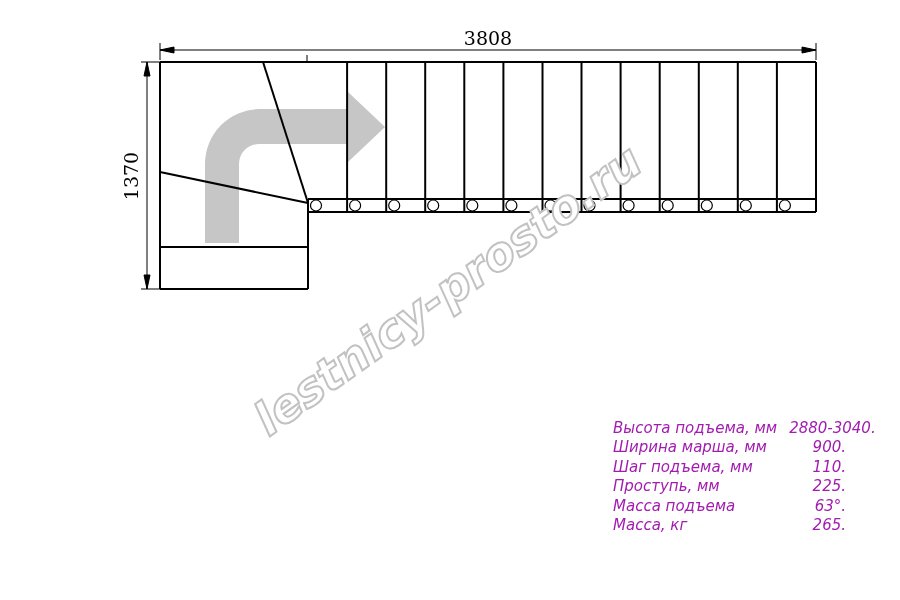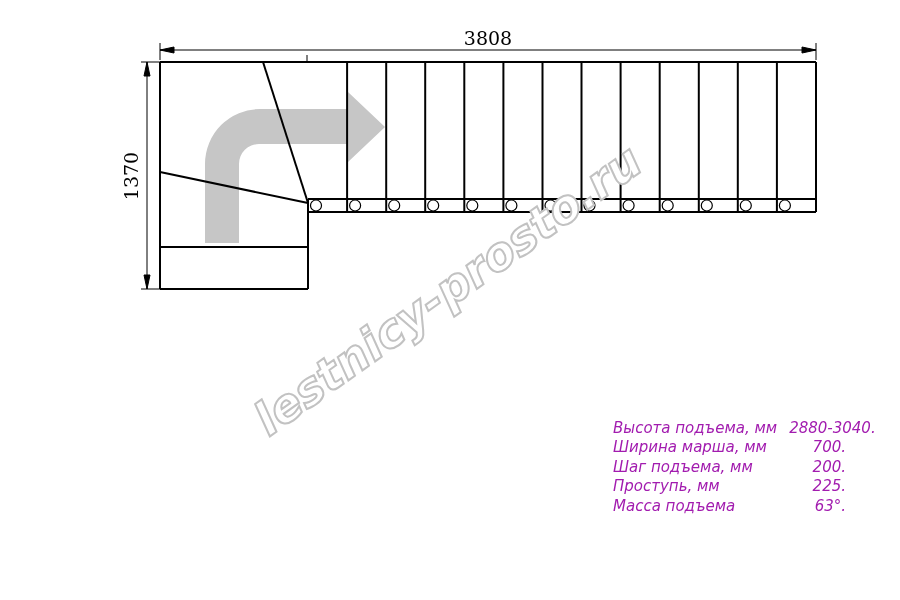--- a/index.html
+++ b/index.html
@@ -101,29 +101,33 @@
     <text transform="translate(457,303) rotate(-35.5)" text-anchor="middle" font-family="DejaVu Sans, Liberation Sans, sans-serif" font-size="46" font-weight="bold" font-style="italic" fill="#ffffff" stroke-width="2" letter-spacing="0" stroke="#c2c2c2">lestnicy-prosto.ru</text>
   </svg>
 
   <div class="specs" id="specs">
       <div class="spec-row">
         <span class="spec-label">Высота подъема, мм</span>
         <span class="spec-value">2880-3040.</span>
       </div>
       <div class="spec-row">
         <span class="spec-label">Ширина марша, мм</span>
-        <span class="spec-value">700.</span>
+        <span class="spec-value">900.</span>
       </div>
       <div class="spec-row">
         <span class="spec-label">Шаг подъема, мм</span>
-        <span class="spec-value">200.</span>
+        <span class="spec-value">110.</span>
       </div>
       <div class="spec-row">
         <span class="spec-label">Проступь, мм</span>
         <span class="spec-value">225.</span>
       </div>
       <div class="spec-row">
         <span class="spec-label">Масса подъема</span>
         <span class="spec-value">63°.</span>
       </div>
+      <div class="spec-row">
+        <span class="spec-label">Масса, кг</span>
+        <span class="spec-value">265.</span>
+      </div>
     </div>
 
 </div>
 
 </body></html>

